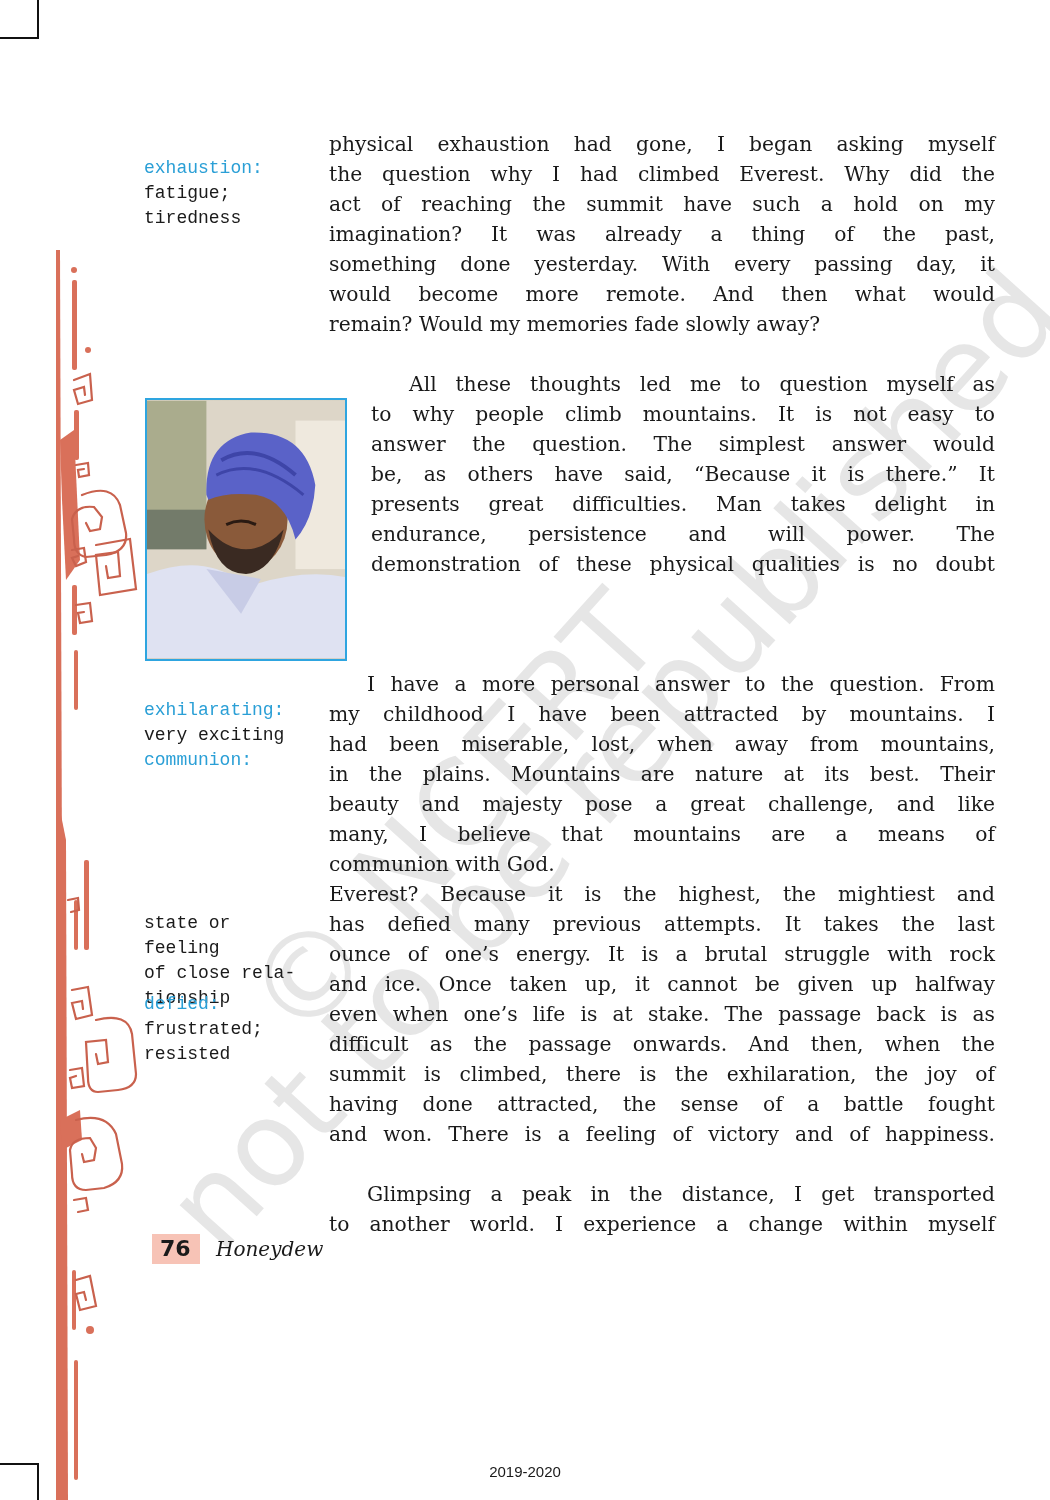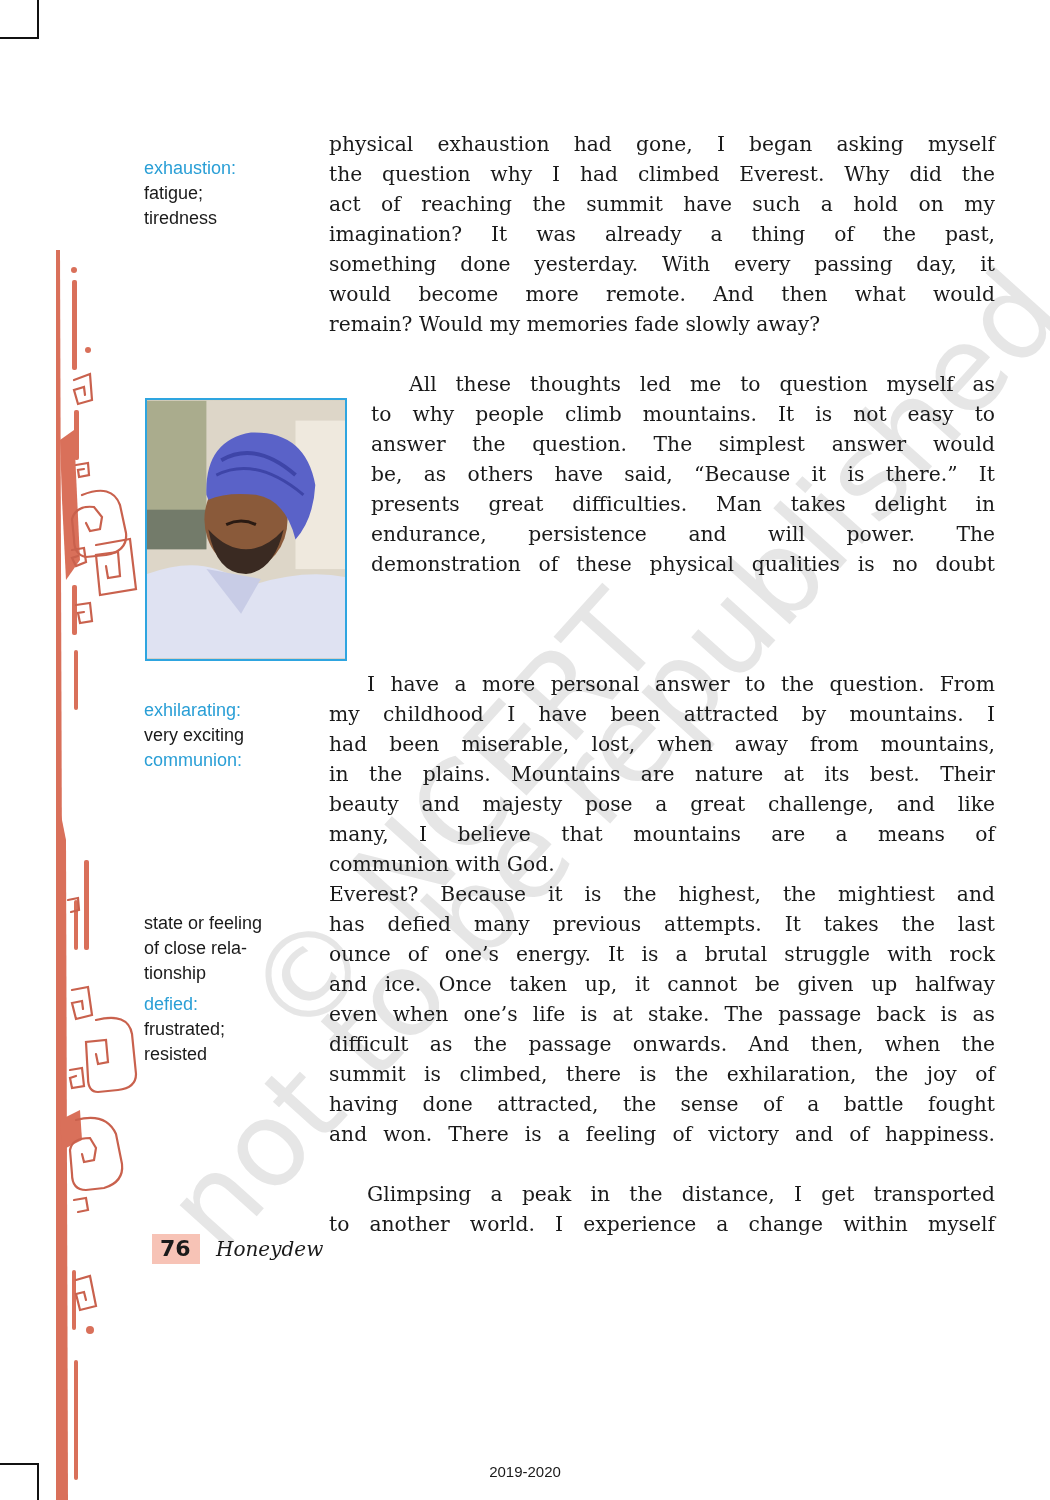--- a/index.html
+++ b/index.html
@@ -13,21 +13,21 @@
   .border-art { position: absolute; left: 0; top: 240px; width: 140px; height: 1260px; }
 
   .watermark { position: absolute; left: 150px; top: 470px; width: 1000px; height: 700px; pointer-events: none; }
   .watermark span {
     position: absolute; font-family: "DejaVu Sans", sans-serif; color: #e6e6e6;
     font-size: 118px; white-space: nowrap; transform-origin: left center; transform: rotate(-48deg);
   }
   .wm1 { left: 120px; top: 480px; }
   .wm2 { left: 40px; top: 690px; }
 
-  .gloss { position: absolute; left: 144px; width: 160px; font-size: 18px; line-height: 25px; font-family: Liberation Sans, sans-serif; }
+  .gloss { position: absolute; left: 144px; width: 160px; font-size: 18px; line-height: 25px; font-family: Liberation Mono, monospace; }
   .gloss .term { color: #2a9fd6; display: block; }
   .gloss .def { color: #1a1a1a; display: block; }
 
   .photo {
     position: absolute; left: 145px; top: 398px; width: 202px; height: 263px;
     border: 2px solid #2ea5e0; overflow: hidden;
     background: linear-gradient(180deg, #d9d3c4 0%, #e9e3d8 40%, #cfc7b6 100%);
   }
   .photo svg { width: 100%; height: 100%; display: block; }
 

